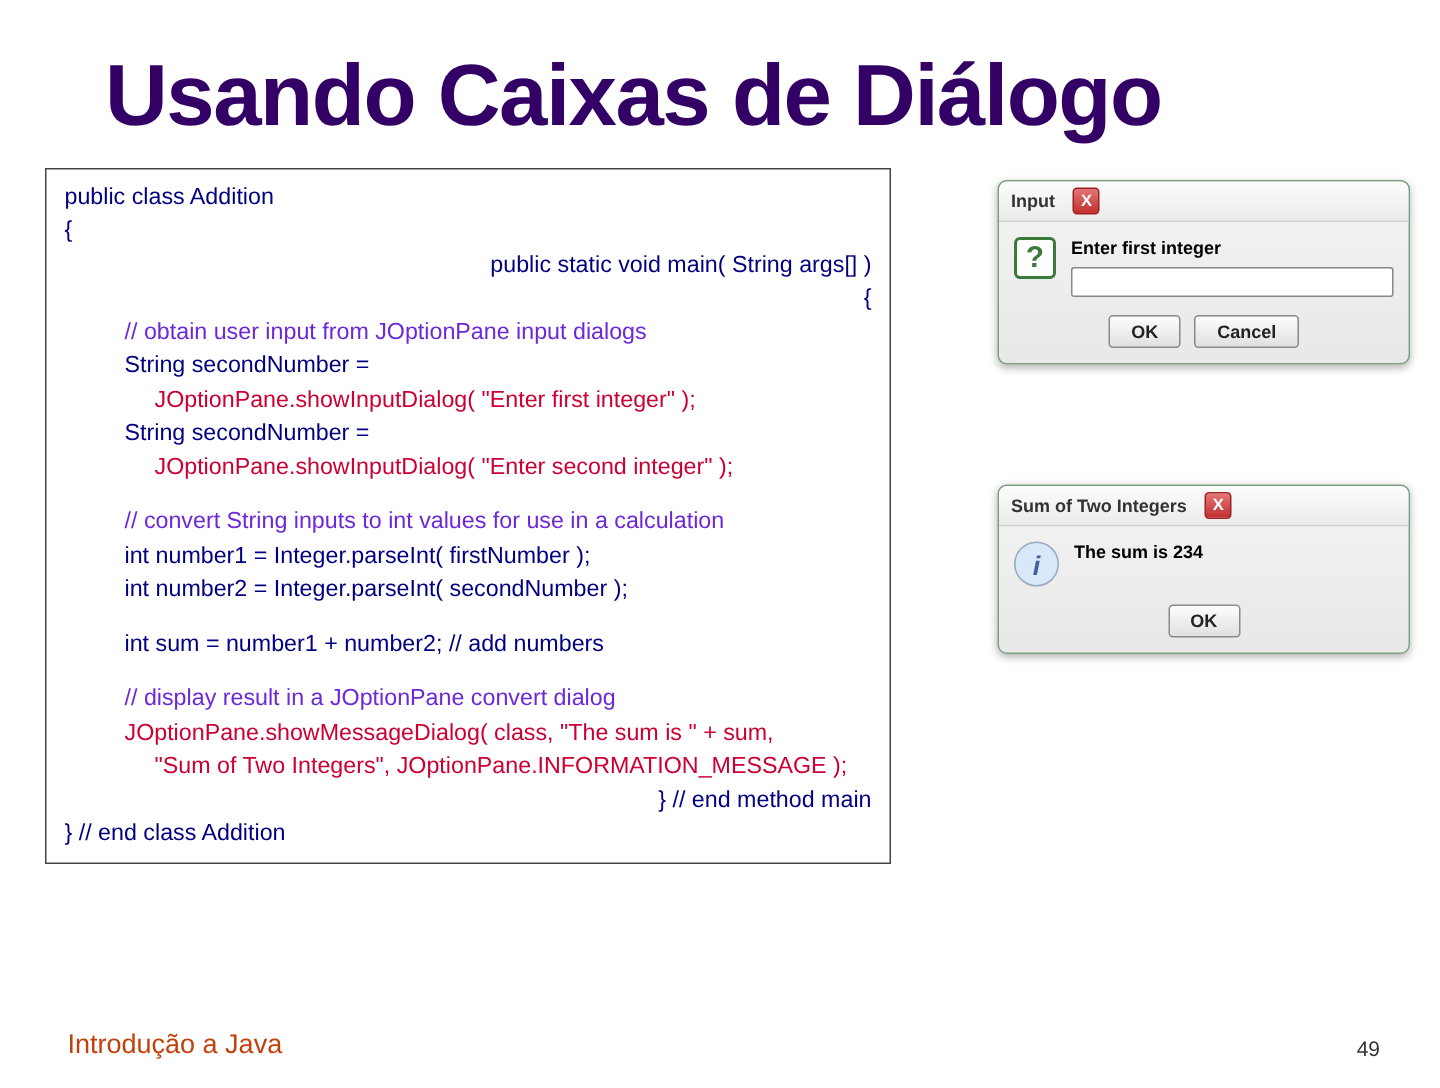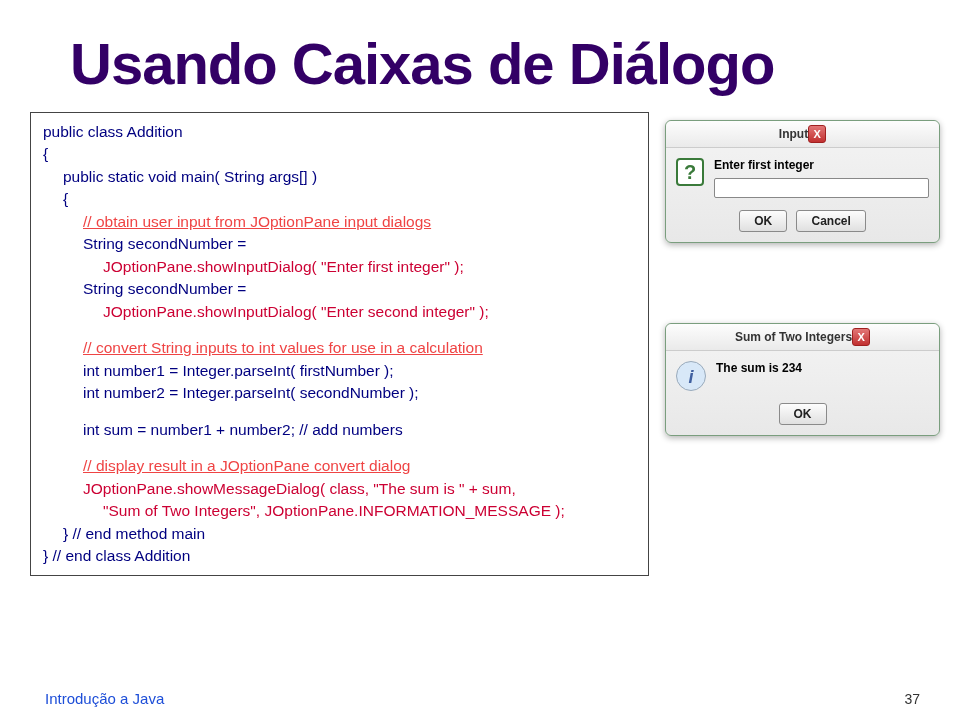--- a/index.html
+++ b/index.html
@@ -1,39 +1,39 @@
 <!DOCTYPE html>
 <html><head>
 <meta charset="utf-8">
 <style>
   * { box-sizing: border-box; margin: 0; padding: 0; }
   body { font-family: Arial, sans-serif; background: #fff; width: 960px; height: 725px; position: relative; }
   .slide { padding: 20px 30px; }
   .title { font-size: 58px; font-weight: bold; color: #330066; margin: 10px 0 15px 40px; letter-spacing: -1px; }
-  .code-box { border: 1.5px solid #444; padding: 8px 12px; width: 619px; font-family: Arial, sans-serif; font-size: 15.5px; line-height: 1.45; color: #000080; }
+  .code-box { border: 1.5px solid #444; padding: 8px 12px; width: 564px; font-family: Arial, sans-serif; font-size: 15.5px; line-height: 1.45; color: #000080; }
   .code-box .blue { color: #000080; }
   .code-box .red { color: #cc0033; }
-  .code-box .green { color: #ef4444; text-decoration: underline; }
-  .indent1 { padding-left: 20px; }
+  .code-box .green { color: #6d28d9; }
+  .indent1 { padding-left: 20px; text-align: right; }
   .indent2 { padding-left: 40px; }
   .indent3 { padding-left: 60px; }
   .para { margin-bottom: 14px; }
   .dialogs { position: absolute; right: 20px; top: 120px; width: 275px; }
   .dialog { border: 1px solid #7a9e7e; border-radius: 6px; background: linear-gradient(#f4f4f4,#e8e8e8); margin-bottom: 80px; box-shadow: 0 2px 6px rgba(0,0,0,0.3); font-size: 12px; }
-  .dlg-titlebar { background: linear-gradient(#fdfdfd,#eaeaea); border-bottom: 1px solid #ccc; padding: 4px 8px; border-radius: 6px 6px 0 0; display:flex; justify-content:center; align-items:center; font-weight:bold; color:#333; }
+  .dlg-titlebar { background: linear-gradient(#fdfdfd,#eaeaea); border-bottom: 1px solid #ccc; padding: 4px 8px; border-radius: 6px 6px 0 0; display:flex; justify-content:flex-start; align-items:center; font-weight:bold; color:#333;gap:12px; }
   .dlg-close { width:18px; height:18px; background: linear-gradient(#e27777,#c13030); border:1px solid #a02020; border-radius:3px; color:#fff; text-align:center; line-height:16px; font-size:11px; font-weight:bold; }
   .dlg-body { padding: 10px 10px 8px 10px; display:flex; gap:10px; align-items:flex-start; }
   .dlg-icon-q { width:28px; height:28px; border:2px solid #3a7a3a; border-radius:4px; background:#fff; color:#3a7a3a; font-weight:bold; font-size:20px; text-align:center; line-height:24px; flex-shrink:0; }
   .dlg-icon-i { width:30px; height:30px; border-radius:50%; background:#d8e8f8; color:#4060a0; font-weight:bold; font-size:18px; text-align:center; line-height:30px; flex-shrink:0; font-style:italic; border:1px solid #9ab; }
   .dlg-content { flex:1; }
   .dlg-prompt { font-weight:bold; margin-bottom:6px; }
   .dlg-input { width:100%; border:1px solid #888; background:#fff; height:20px; border-radius:2px; }
   .dlg-buttons { text-align:center; padding:4px 0 10px 0; }
   .dlg-btn { display:inline-block; border:1px solid #8a8a8a; border-radius:3px; background:linear-gradient(#fdfdfd,#e0e0e0); padding:3px 14px; margin:0 3px; font-size:12px; font-weight:bold; color:#222; }
-  .footer { position:absolute; bottom:18px; left:45px; font-size:15px; color:#1d4ed8; }
+  .footer { position:absolute; bottom:18px; left:45px; font-size:18px; color:#c2410c; }
   .pagenum { position:absolute; bottom:18px; right:40px; font-size:14px; color:#333; }
 </style>
 </head>
 <body>
 
 <div class="slide">
   <h1 class="title">Usando Caixas de Diálogo</h1>
 
   <div class="code-box">
     <div class="blue">public class Addition</div>
@@ -91,13 +91,13 @@
         <div class="dlg-prompt">The sum is 234</div>
       </div>
     </div>
     <div class="dlg-buttons">
       <span class="dlg-btn">OK</span>
     </div>
   </div>
 </div>
 
 <div class="footer">Introdução a Java</div>
-<div class="pagenum">37</div>
+<div class="pagenum">49</div>
 
 </body></html>

